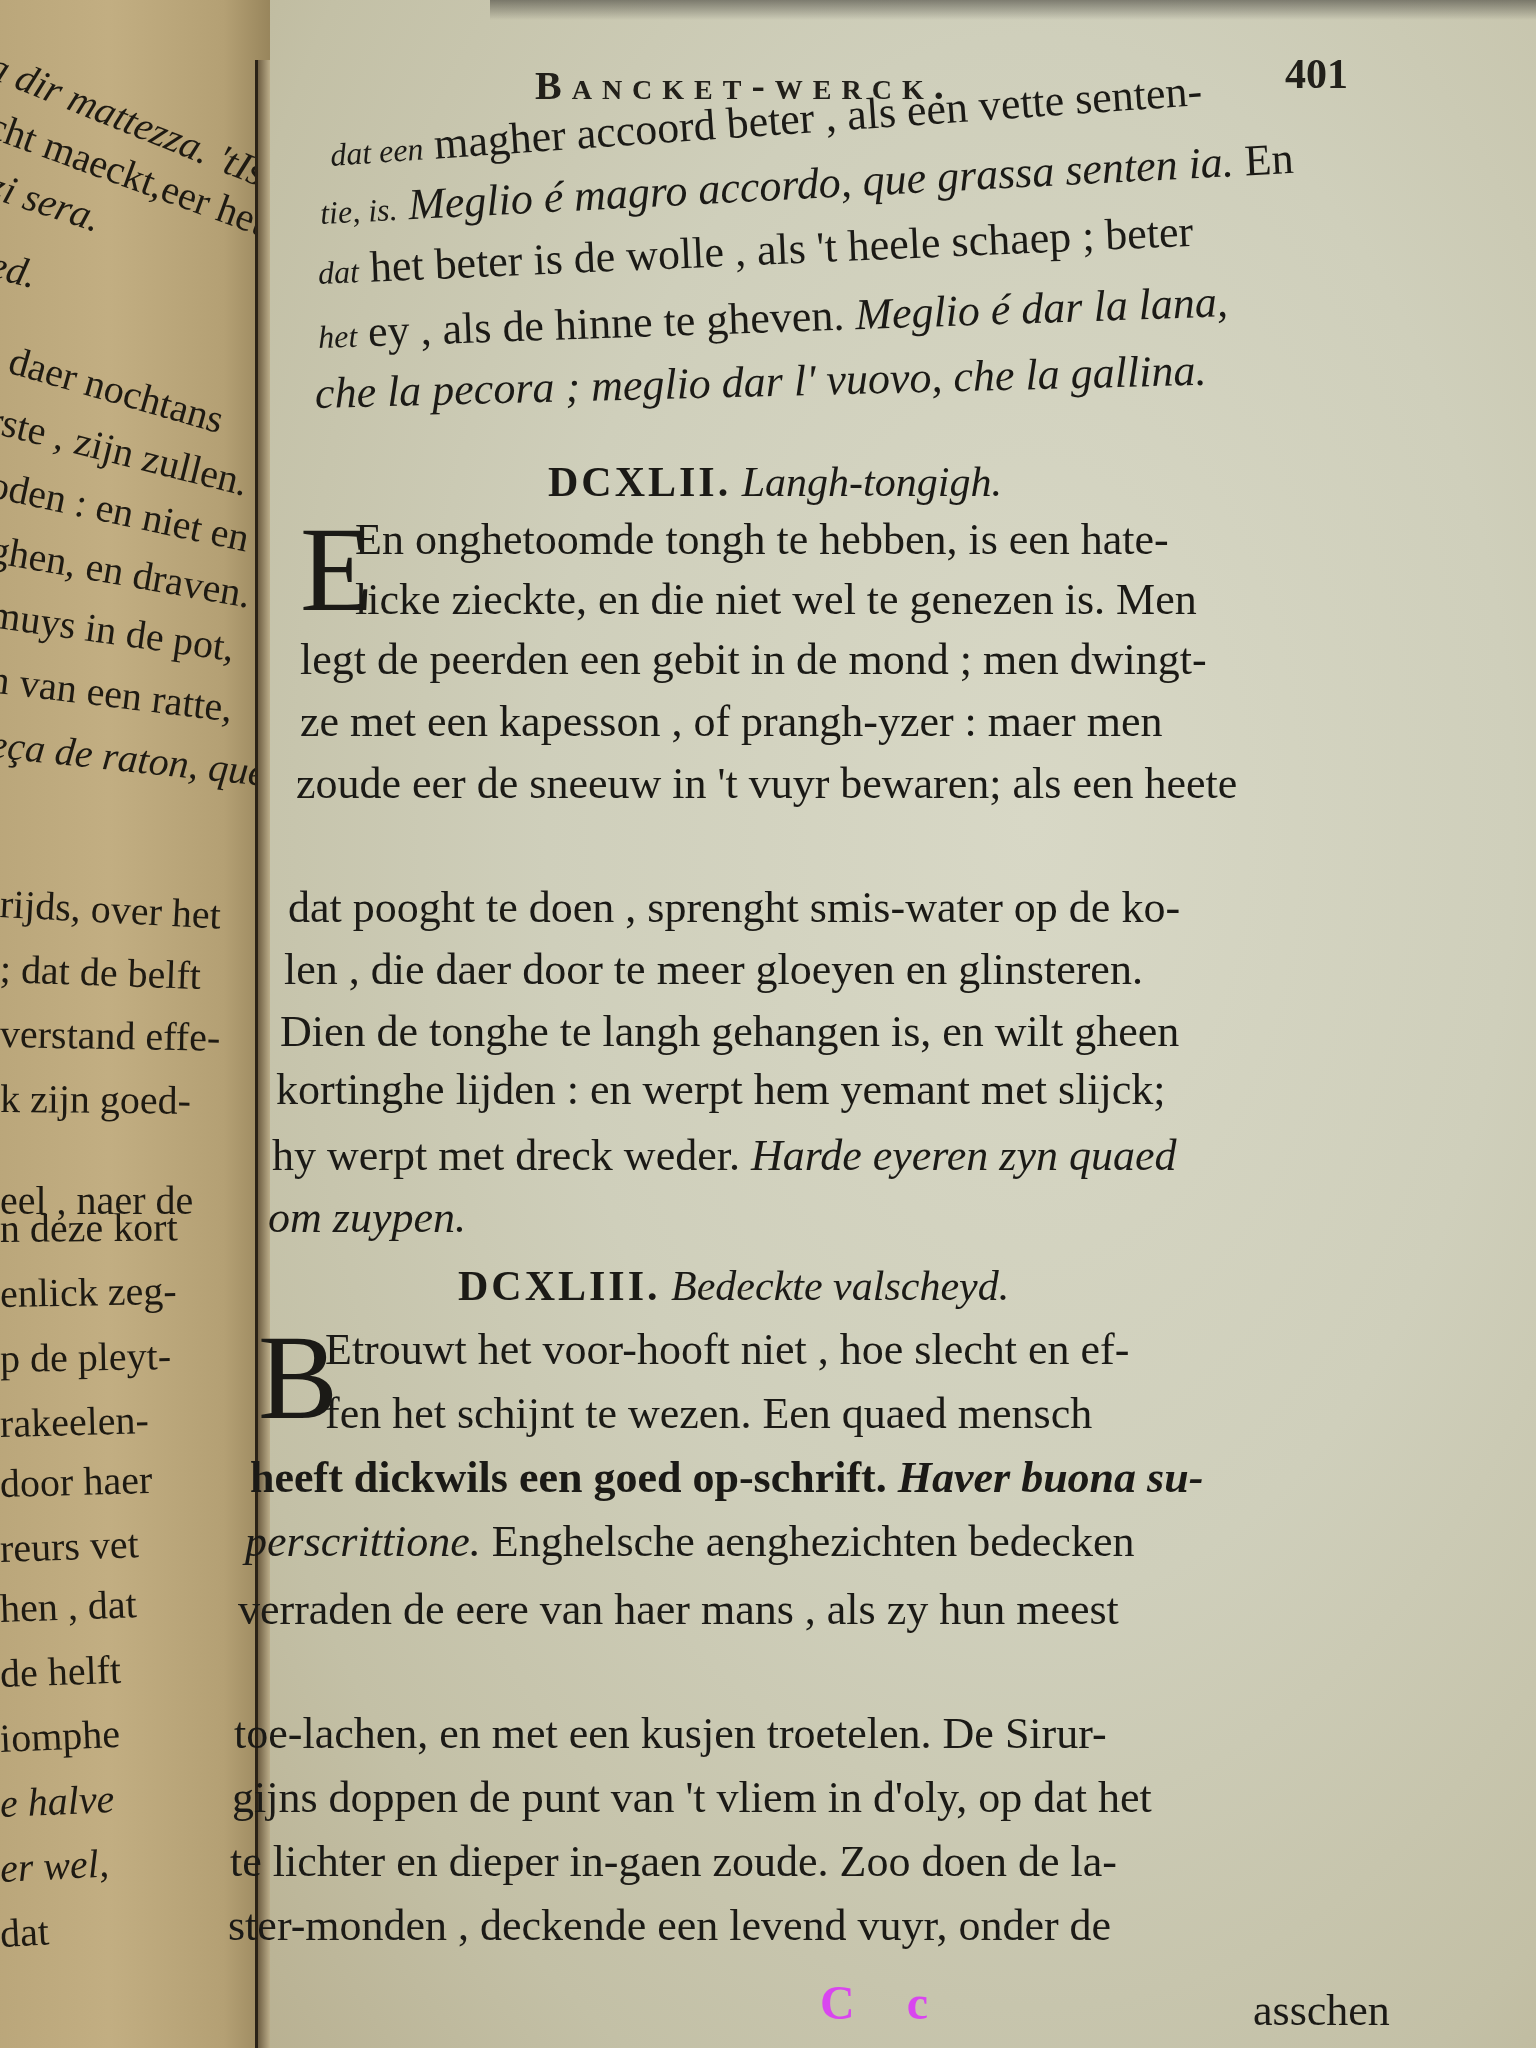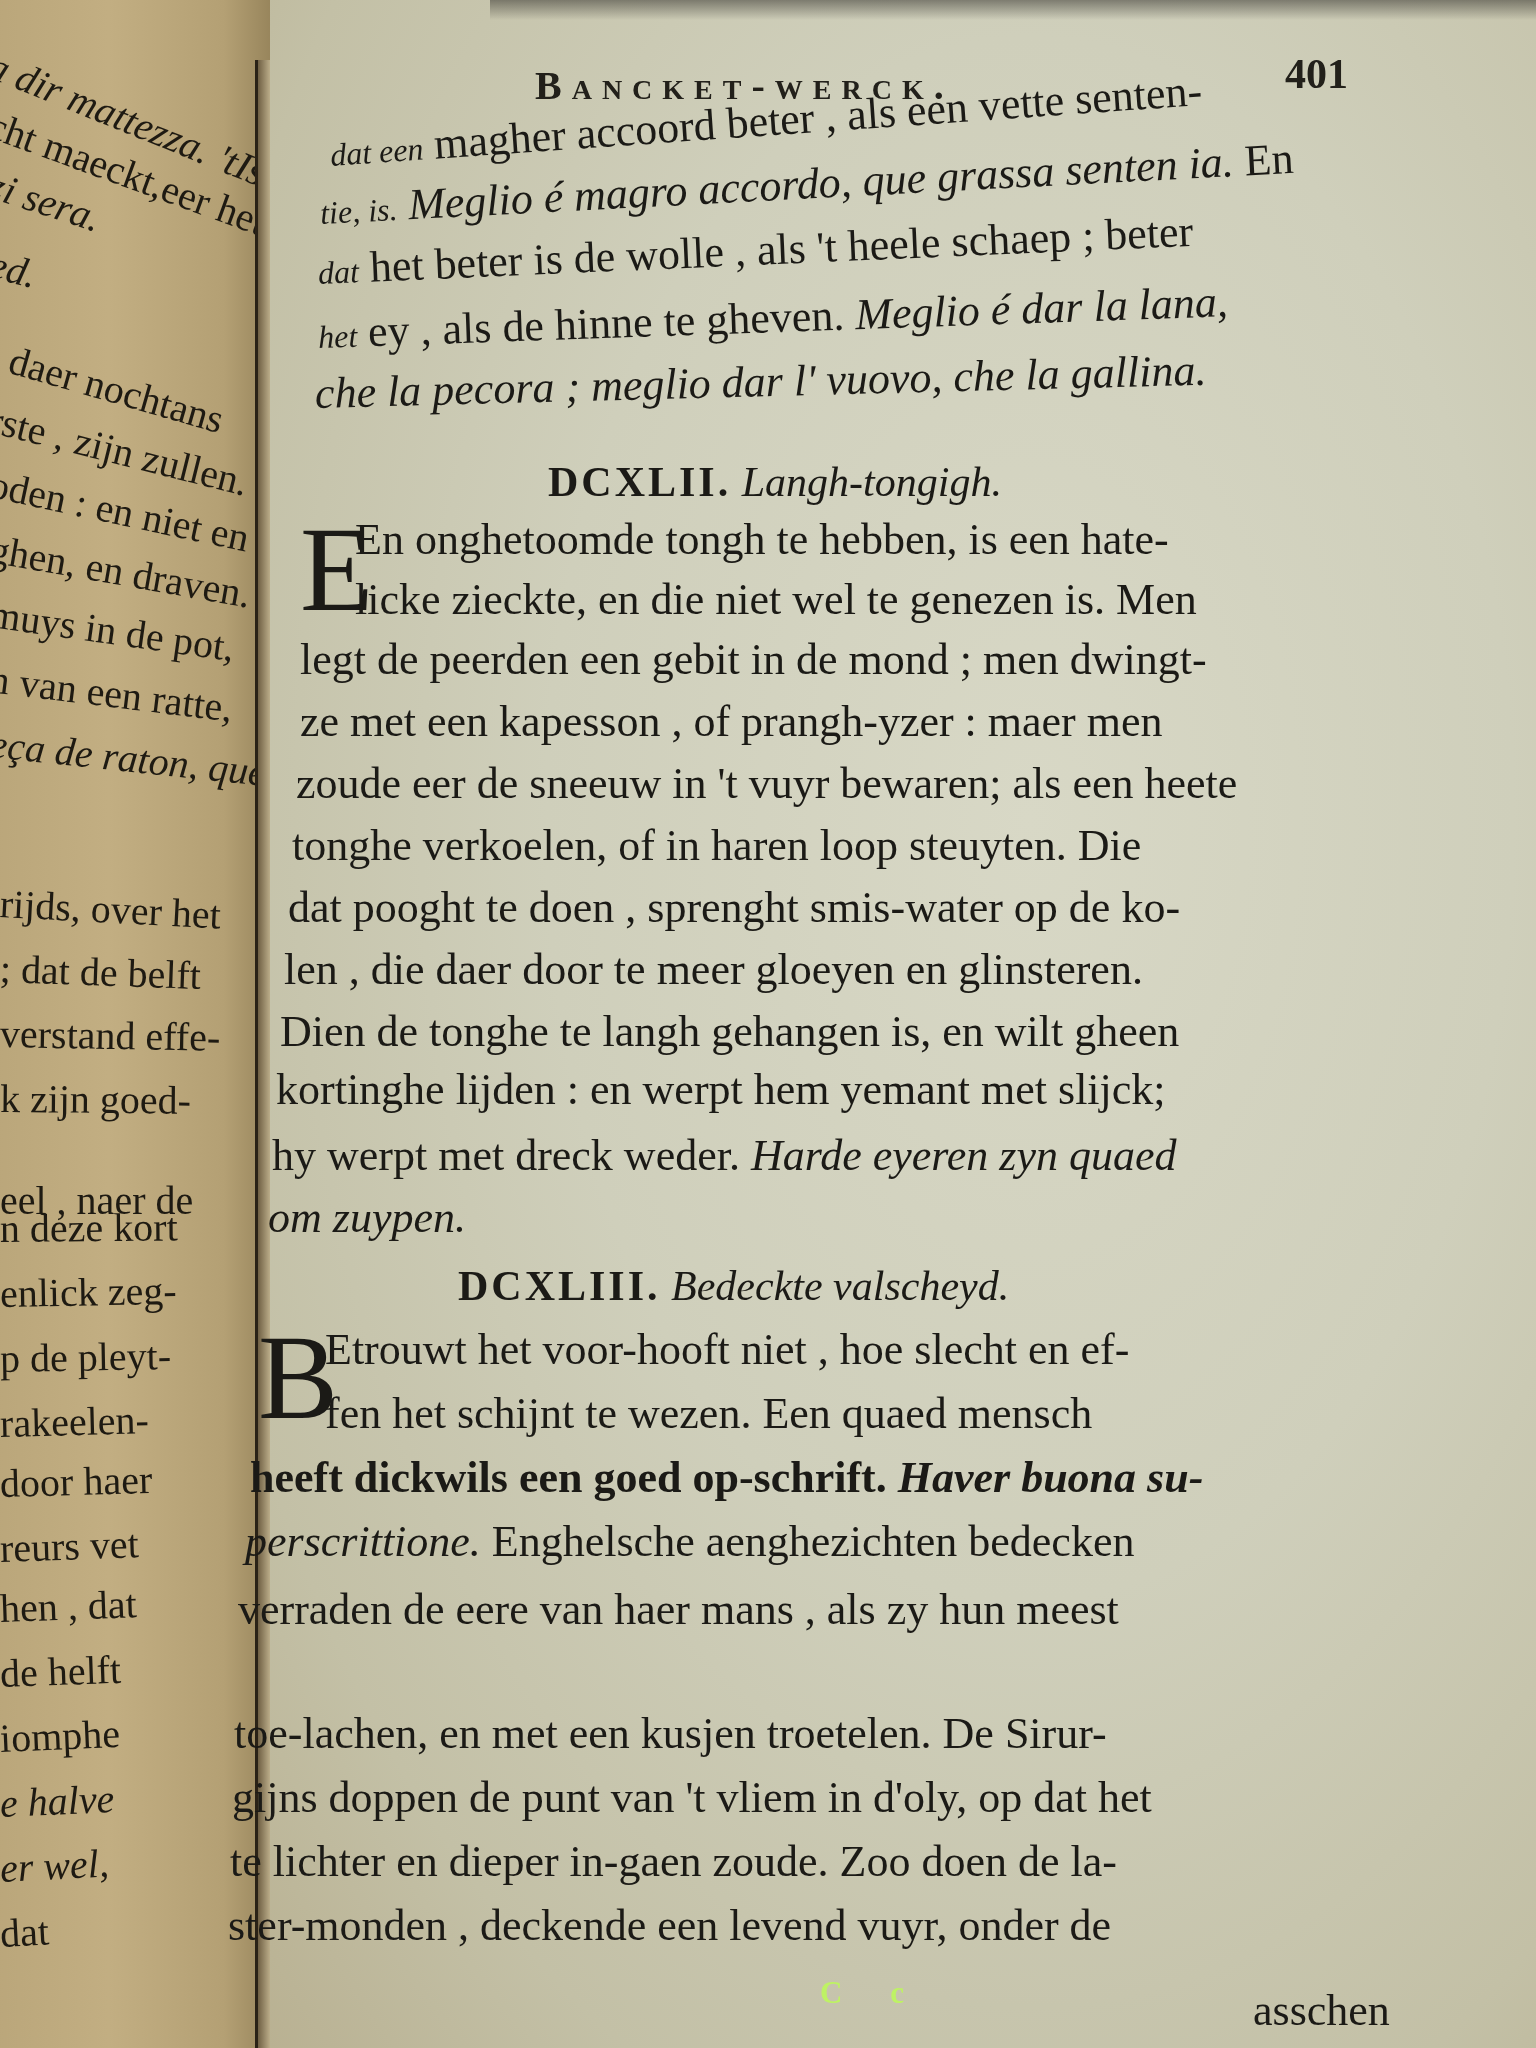--- a/index.html
+++ b/index.html
@@ -104,24 +104,24 @@
     .heading .title { font-style: italic; }
     .dropcap {
       position: absolute;
       font-size: 120px;
       line-height: 1;
       color: #1b1a16;
     }
     .signature {
       position: absolute;
       left: 820px; top: 1975px;
-      font-size: 31px;
+      font-size: 48px;
       font-weight: bold;
       letter-spacing: 20px;
-      color: #bef264;
+      color: #d946ef;
     }
     .catchword {
       position: absolute;
       left: 1253px; top: 1985px;
       font-size: 44px;
       color: #1b1a16;
     }
     .margin-fragment {
       font-size: 32px;
       font-style: italic;
@@ -202,21 +202,20 @@
     <span class="num">DCXLII.</span>
     <span class="title">Langh-tongigh.</span>
   </div>
   <div class="dropcap" style="left:300px;top:510px;">E</div>
 
   <div class="line" style="left:355px;top:518px;"><span>En onghetoomde tongh te hebben, is een hate-</span></div>
   <div class="line" style="left:355px;top:578px;"><span>licke zieckte, en die niet wel te genezen is. Men</span></div>
   <div class="line" style="left:300px;top:638px;"><span>legt de peerden een gebit in de mond ; men dwingt-</span></div>
   <div class="line" style="left:300px;top:700px;"><span>ze met een kapesson , of prangh-yzer : maer men</span></div>
   <div class="line" style="left:296px;top:762px;"><span>zoude eer de sneeuw in 't vuyr bewaren; als een heete</span></div>
-  <div class="line" style="left:292px;top:824px;"><span>tonghe verkoelen, of in haren loop steuyten. Die</span></div>
   <div class="line" style="left:288px;top:886px;"><span>dat pooght te doen , sprenght smis-water op de ko-</span></div>
   <div class="line" style="left:284px;top:948px;"><span>len , die daer door te meer gloeyen en glinsteren.</span></div>
   <div class="line" style="left:280px;top:1010px;"><span>Dien de tonghe te langh gehangen is, en wilt gheen</span></div>
   <div class="line" style="left:276px;top:1068px;"><span>kortinghe lijden : en werpt hem yemant met slijck;</span></div>
   <div class="line" style="left:272px;top:1134px;">
     <span>hy werpt met dreck weder.</span>
     <span class="it">Harde eyeren zyn quaed</span>
   </div>
   <div class="line" style="left:268px;top:1196px;"><span class="it">om zuypen.</span></div>
 

